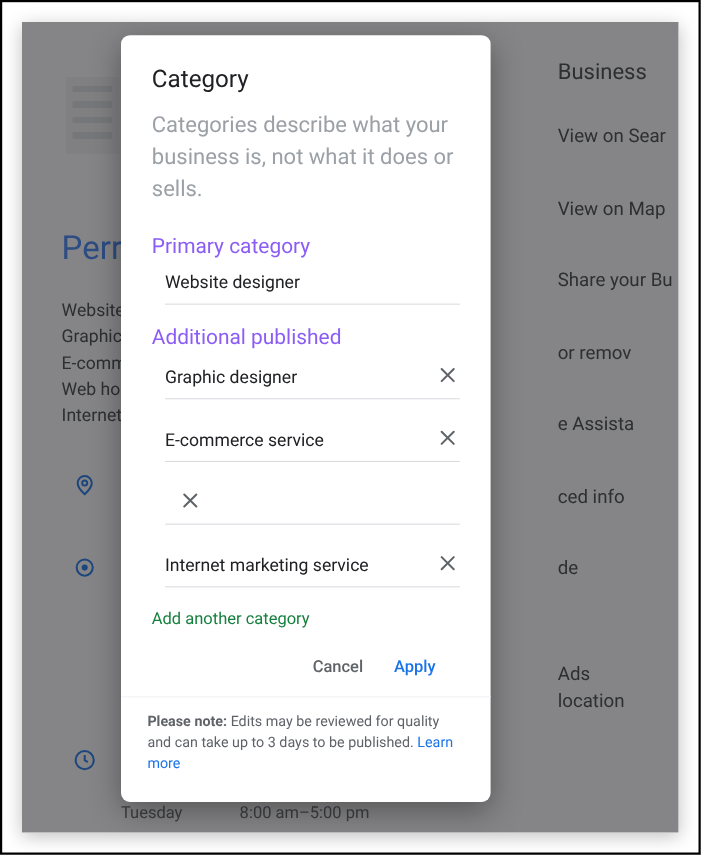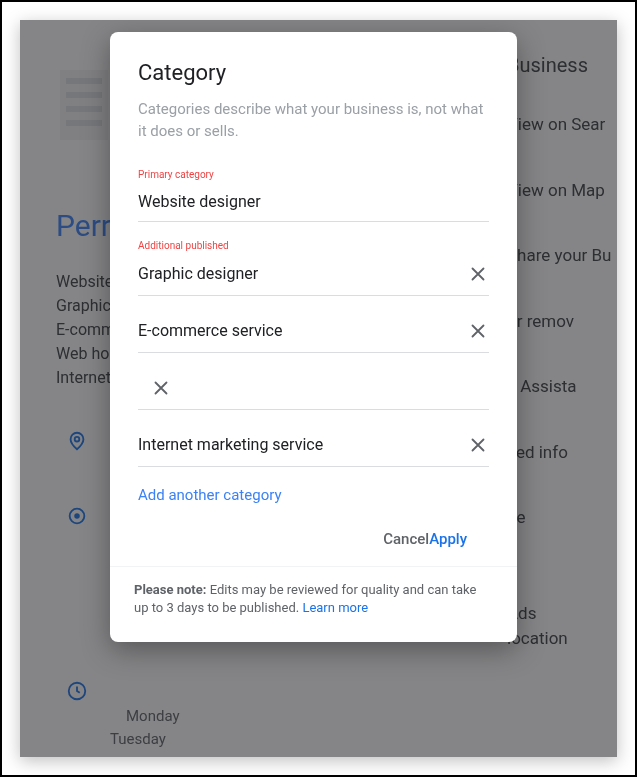--- a/index.html
+++ b/index.html
@@ -119,75 +119,77 @@
     .bg .right-col .r-business { font-size: 20px; margin-bottom: 32px;}
     .scrim {
       position: absolute;
       inset: 0;
       background: rgba(32,33,36,0.55);
     }
     .modal {
       position: absolute;
       left: 90px;
       top: 12px;
-      width: 407px;
+      width: 336px;
       background: #fff;
       border-radius: 8px;
       box-shadow: 0 8px 28px rgba(0,0,0,0.35);
       padding-bottom: 8px;
     }
     .modal-inner {
       padding: 28px 28px 0 28px;
     }
     .modal-title {
       font-size: 22px;
       color: #202124;
       font-weight: 400;
       margin-bottom: 14px;
     }
     .modal-desc {
-      font-size: 15px;
+      font-size: 20px;
       color: #9aa0a6;
       line-height: 1.45;
       margin-bottom: 26px;
     }
     .section-label {
-      font-size: 10px;
-      color: #ef4444;
+      font-size: 19px;
+      color: #8b5cf6;
       margin-bottom: 6px;
     }
     .field {
       border-bottom: 1px solid #dadce0;
       padding: 6px 0 10px 0;
       font-size: 16px;
       color: #202124;
       margin-bottom: 18px;
       display: flex;
-      align-items: center;
+      align-items: flex-end;
       justify-content: space-between;
+      margin-left: 12px;
     }
     .field .x {
       width: 22px;
       height: 22px;
       color: #5f6368;
       cursor: pointer;
       flex: 0 0 auto;
       margin-left: 12px;
     }
     .field .x svg { width: 22px; height: 22px; }
     .add-link {
-      color: #3b82f6;
+      color: #15803d;
       font-size: 15px;
       cursor: pointer;
       margin-top: -4px;
       display: inline-block;
     }
     .actions {
       display: flex;
       justify-content: flex-end;
+      gap: 28px;
       padding: 26px 22px 18px 22px;
       font-size: 15px;
       font-weight: 500;
     }
     .btn-cancel { color: #5f6368; cursor: pointer; }
     .btn-apply { color: #1a73e8; cursor: pointer; }
     .divider {
       height: 1px;
       background: #f1f3f4;
       margin: 0;
@@ -235,20 +237,21 @@
           <circle cx="12" cy="12" r="9"></circle>
           <path d="M12 7v5l3 2"></path>
         </svg>
     </div>
     <div class="hours">
       <div style="display:flex; gap:40px;margin-left:16px;">
         <span>Monday</span>
       </div>
       <div style="display:flex; gap:52px;">
         <span>Tuesday</span>
+        <span>8:00 am–5:00 pm</span>
       </div>
     </div>
     <div class="right-col">
       <div class="r-item r-business">Business</div>
       <div class="r-item">View on Sear</div>
       <div class="r-item">View on Map</div>
       <div class="r-item">Share your Bu</div>
       <div class="r-item">or remov</div>
       <div class="r-item">e Assista</div>
       <div class="r-item">ced info</div>

